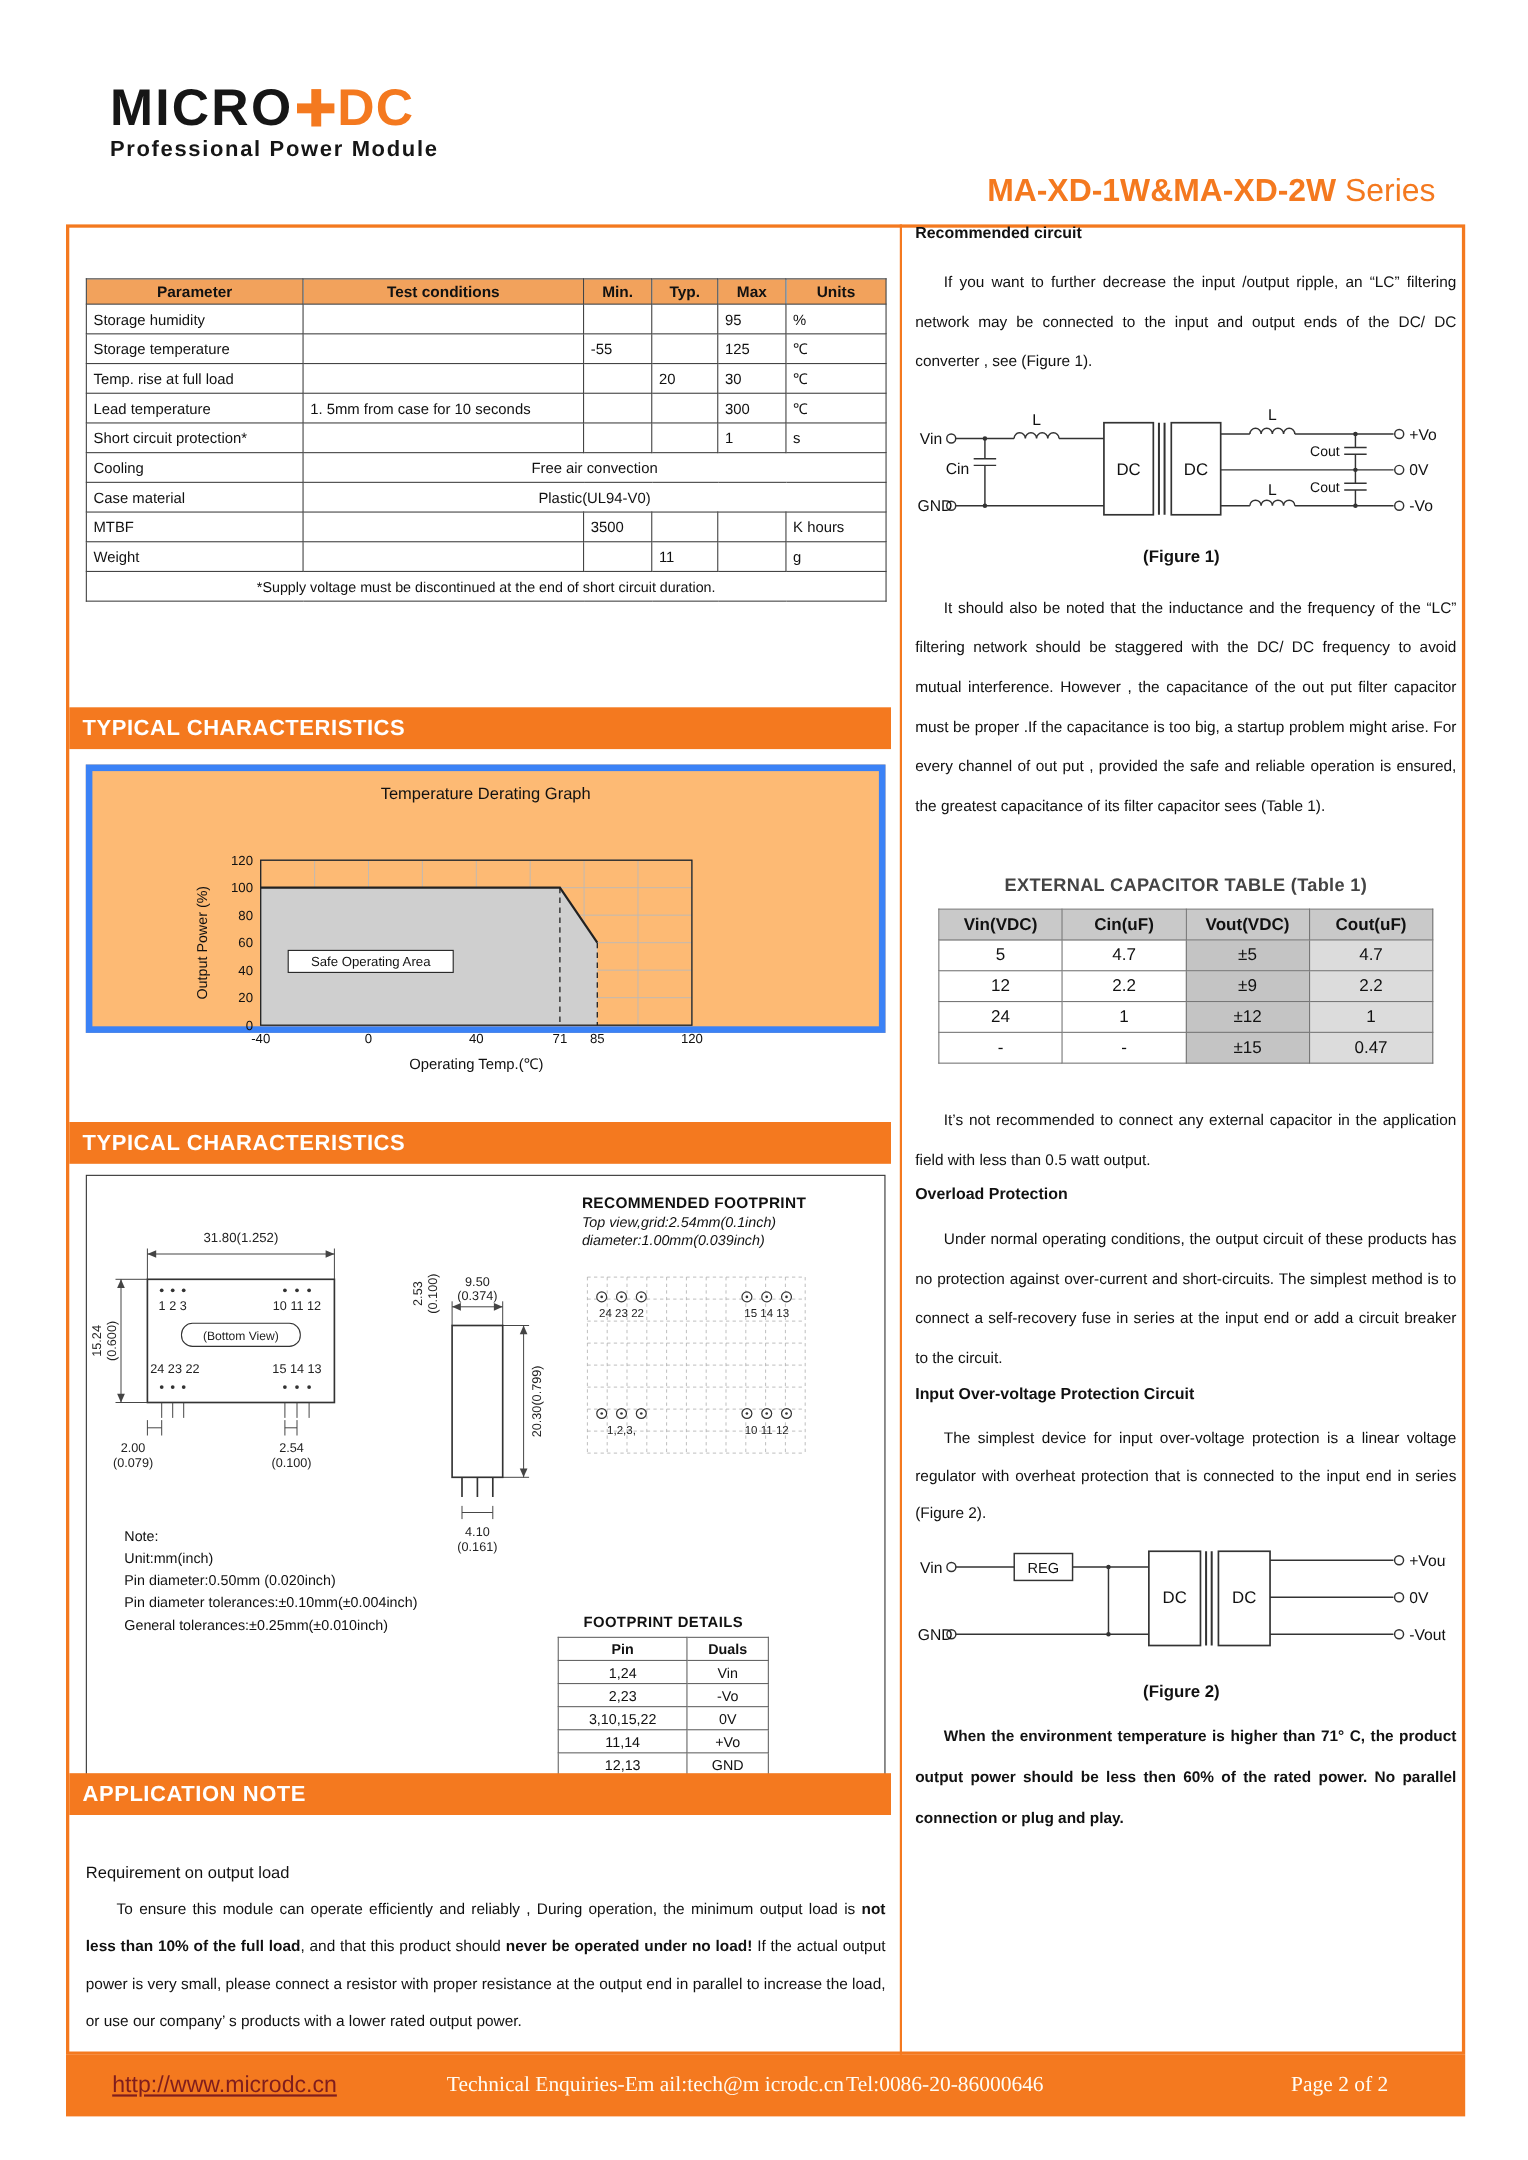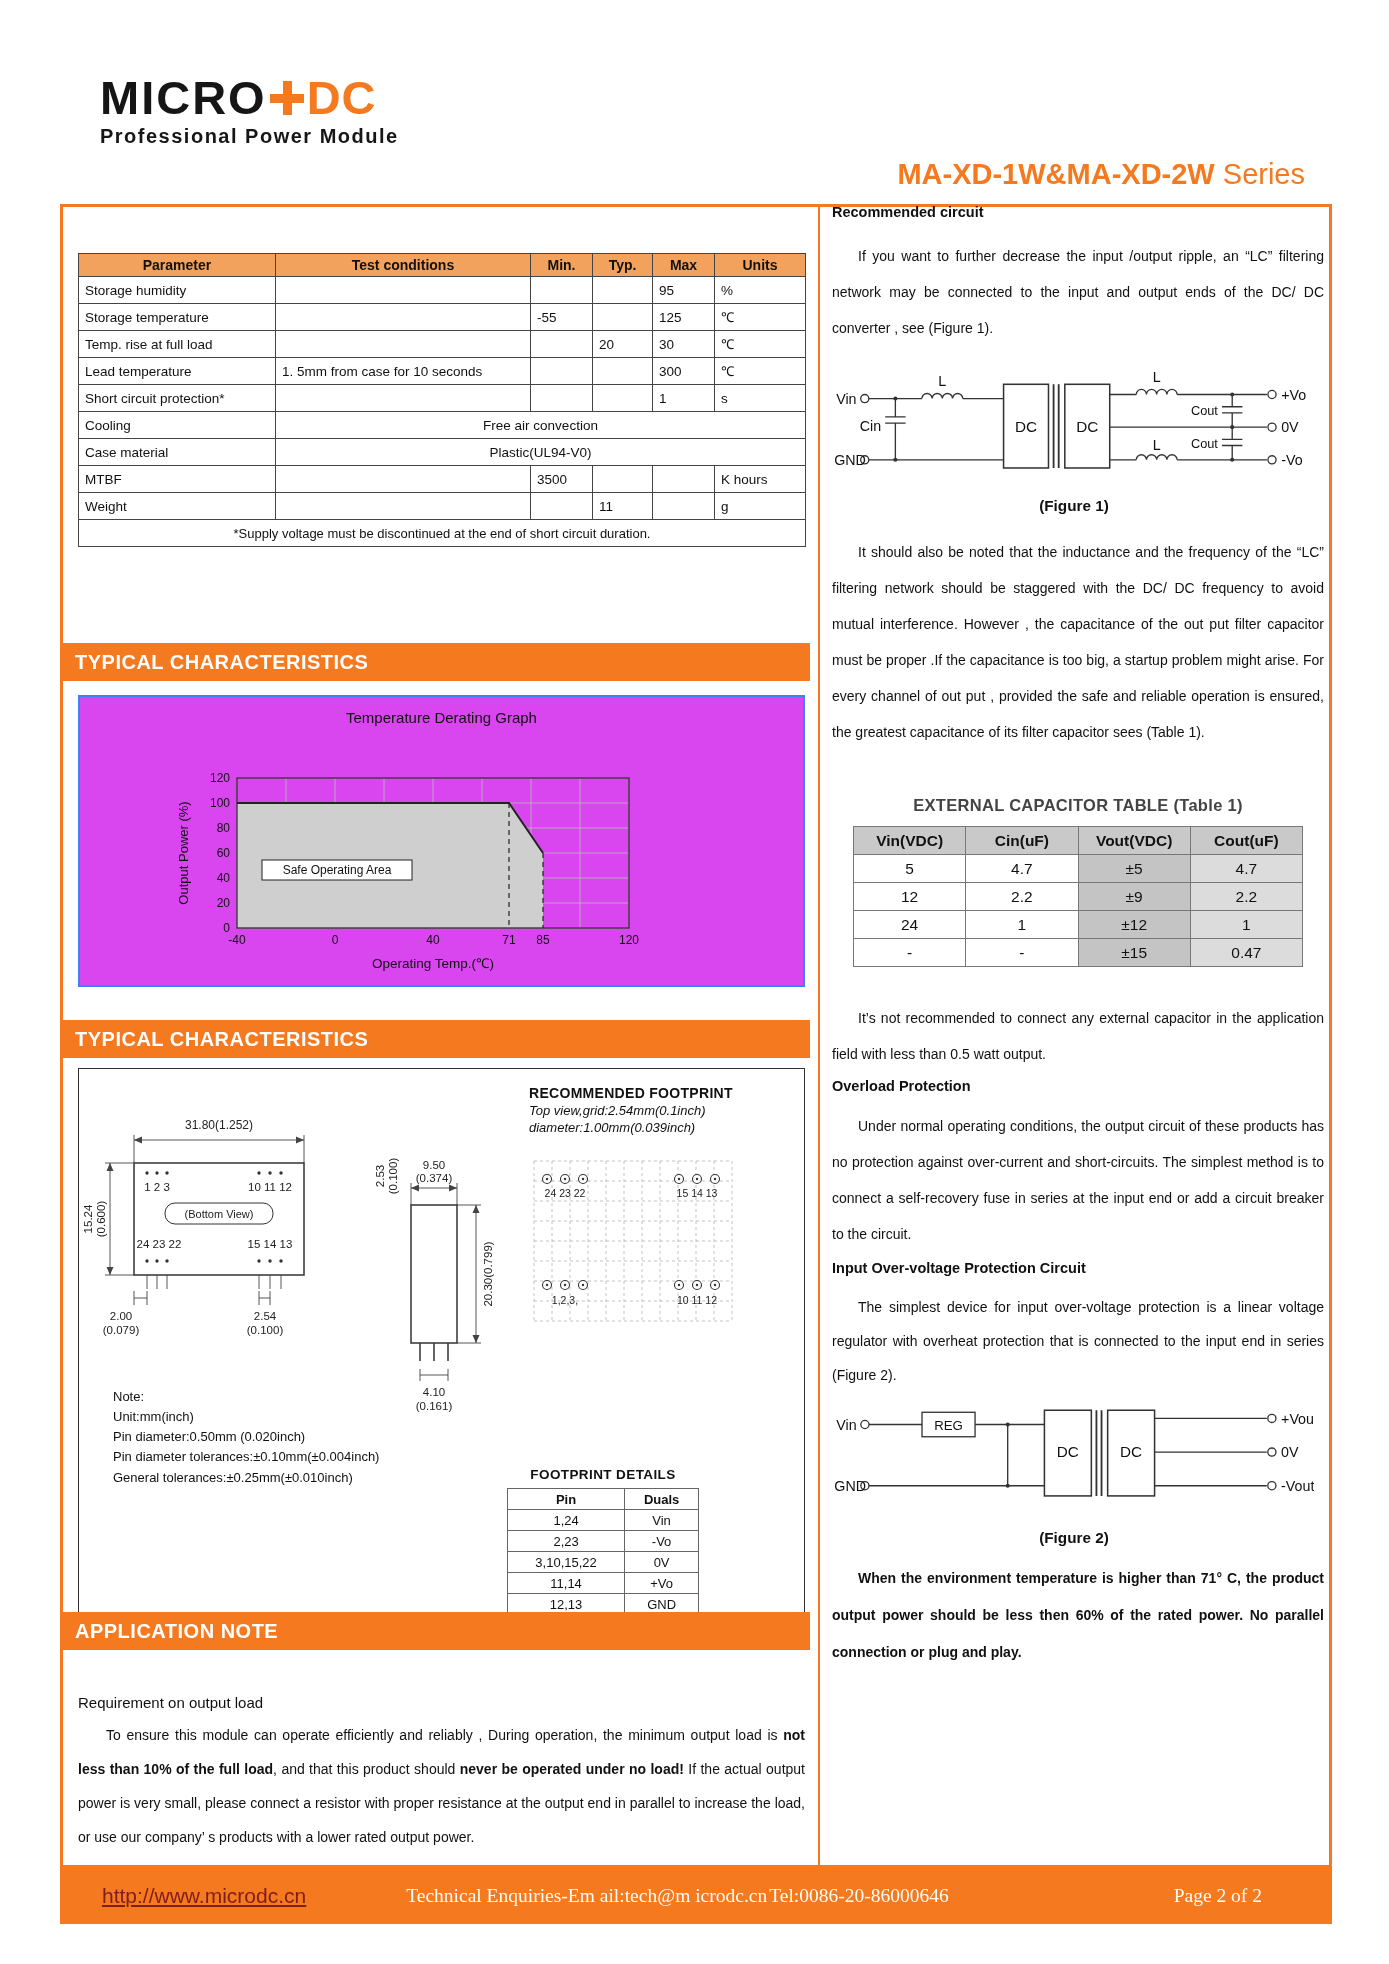--- a/index.html
+++ b/index.html
@@ -31,21 +31,21 @@
   .spec-table{position:absolute;left:78px;top:253px;width:727px;border-collapse:collapse;font-size:13.5px;table-layout:fixed}
   .spec-table th,.spec-table td{border:1px solid #444;padding:3px 6px;height:27px;overflow:hidden}
   .spec-table th{background:var(--table-header-orange,#f2a25c);font-weight:bold;text-align:center;height:21px;font-size:14px}
   .spec-table td{text-align:left}
   .spec-table td:nth-child(1){text-align:left}
   .spec-table td:nth-child(2){text-align:left}
   .spec-table td.center{text-align:center}
   .spec-table td.footnote{text-align:center;font-size:13px}
 
   
-  .graph-box{position:absolute;left:78px;top:695px;width:727px;height:292px;border:2px solid #3b82f6;background:#d946ef}
+  .graph-box{position:absolute;left:78px;top:695px;width:727px;height:244px;border:6px solid #3b82f6;background:#fdba74}
   .graph-title{text-align:center;font-size:15px;margin-top:12px;color:#111}
   .graph-svg{display:block;margin:2px auto 0}
   svg{font-family:"Liberation Sans",sans-serif}
 
   
   .mech-box{position:absolute;left:78px;top:1068px;width:727px;height:560px;border:1px solid #333;background:#fff}
   .mech-svg{position:absolute;left:0;top:14px}
   .fp-head{position:absolute;left:450px;top:16px;width:274px}
   .fp-head .t{font-size:14px;font-weight:bold;letter-spacing:.3px}
   .fp-head .s{font-size:13px;font-style:italic;margin-top:2px}

